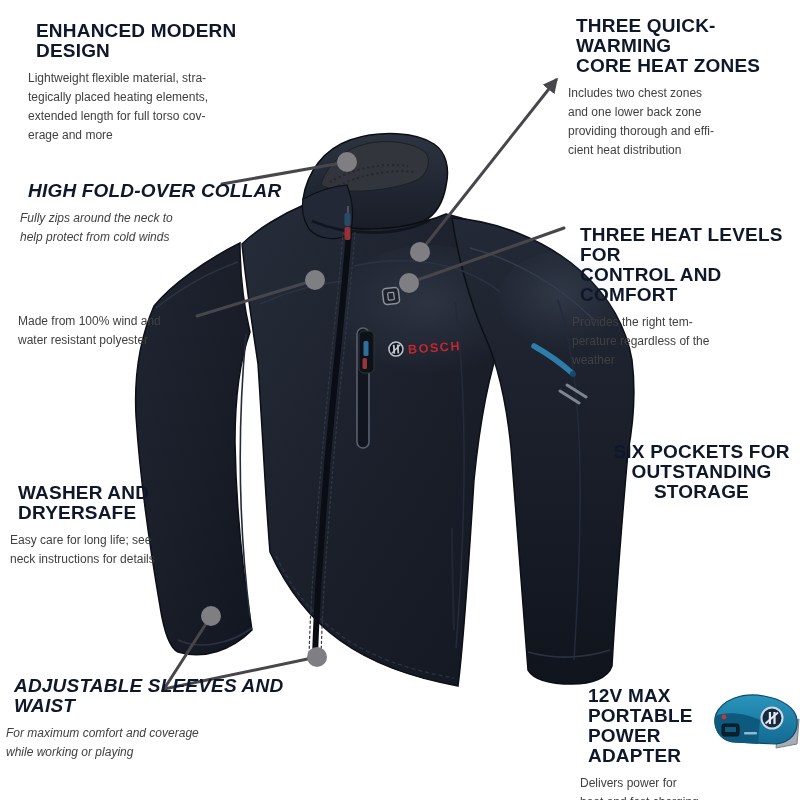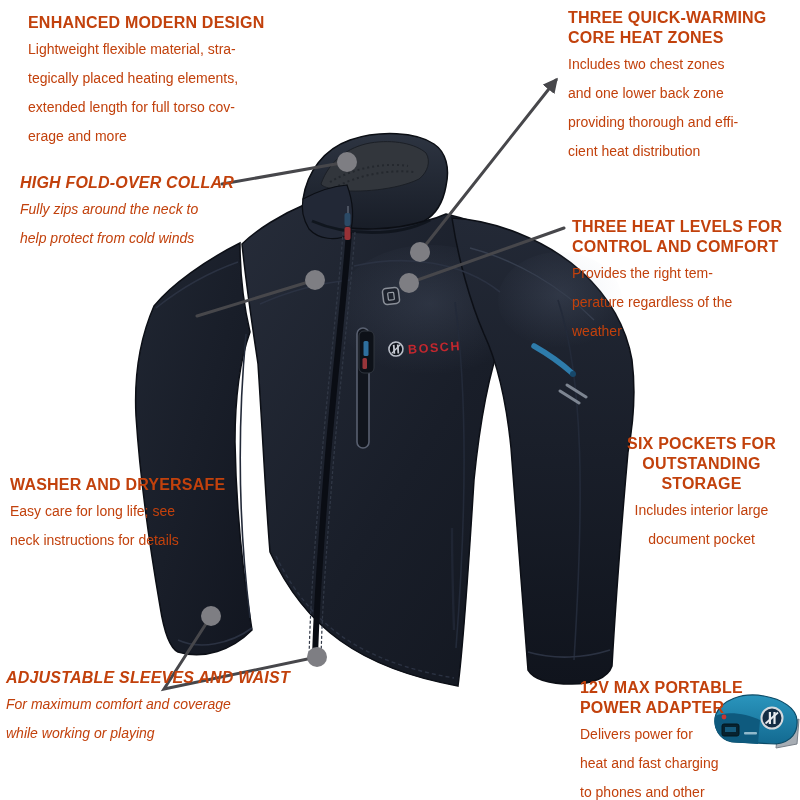--- a/index.html
+++ b/index.html
@@ -3,26 +3,26 @@
 <meta charset="utf-8">
 <style>
   html,body{margin:0;padding:0;background:#ffffff;}
   .canvas{
     position:relative;width:800px;height:800px;background:#ffffff;overflow:hidden;
     font-family:"Liberation Sans",sans-serif;
   }
   .art{position:absolute;left:0;top:0;}
   .callout{position:absolute;}
   .callout h3{
-    margin:0;font-size:16px;font-weight:bold;color:#c2410c;
+    margin:8px;font-size:19px;font-weight:bold;color:#0f172a;
     line-height:20px;white-space:pre-line;letter-spacing:.2px;
   }
   .callout p{
-    margin:2px 0 0;font-size:14px;font-weight:normal;color:#c2410c;
-    line-height:29px;white-space:pre-line;
+    margin:2px 0 0;font-size:12px;font-weight:normal;color:#404040;
+    line-height:19px;white-space:pre-line;
   }
 </style>
 </head>
 <body>
 
 <div class="canvas">
 
   <svg class="art" width="800" height="800" viewBox="0 0 800 800">
     <defs>
       <linearGradient id="gBody" x1="0" y1="0" x2="1" y2="1">
@@ -239,27 +239,27 @@
 
   <div class="callout" style="left:572px; top:217px; width:225px;">
     <h3>THREE HEAT LEVELS FOR
 CONTROL AND COMFORT</h3>
     <p>Provides the right tem-
 perature regardless of the
 weather</p>
   </div>
 
   <div class="callout" style="left:18px; top:310px; width:250px;">
+    <p>Made from 100% wind and
+water resistant polyester</p>
   </div>
 
   <div class="callout" style="left:604px; top:434px; width:195px;text-align:center;">
     <h3>SIX POCKETS FOR
 OUTSTANDING STORAGE</h3>
-    <p>Includes interior large
-document pocket</p>
   </div>
 
   <div class="callout" style="left:10px; top:475px; width:235px;">
     <h3>WASHER AND DRYERSAFE</h3>
     <p>Easy care for long life; see
 neck instructions for details</p>
   </div>
 
   <div class="callout" style="left:6px; top:668px; width:300px;font-style:italic;">
     <h3>ADJUSTABLE SLEEVES AND WAIST</h3>

